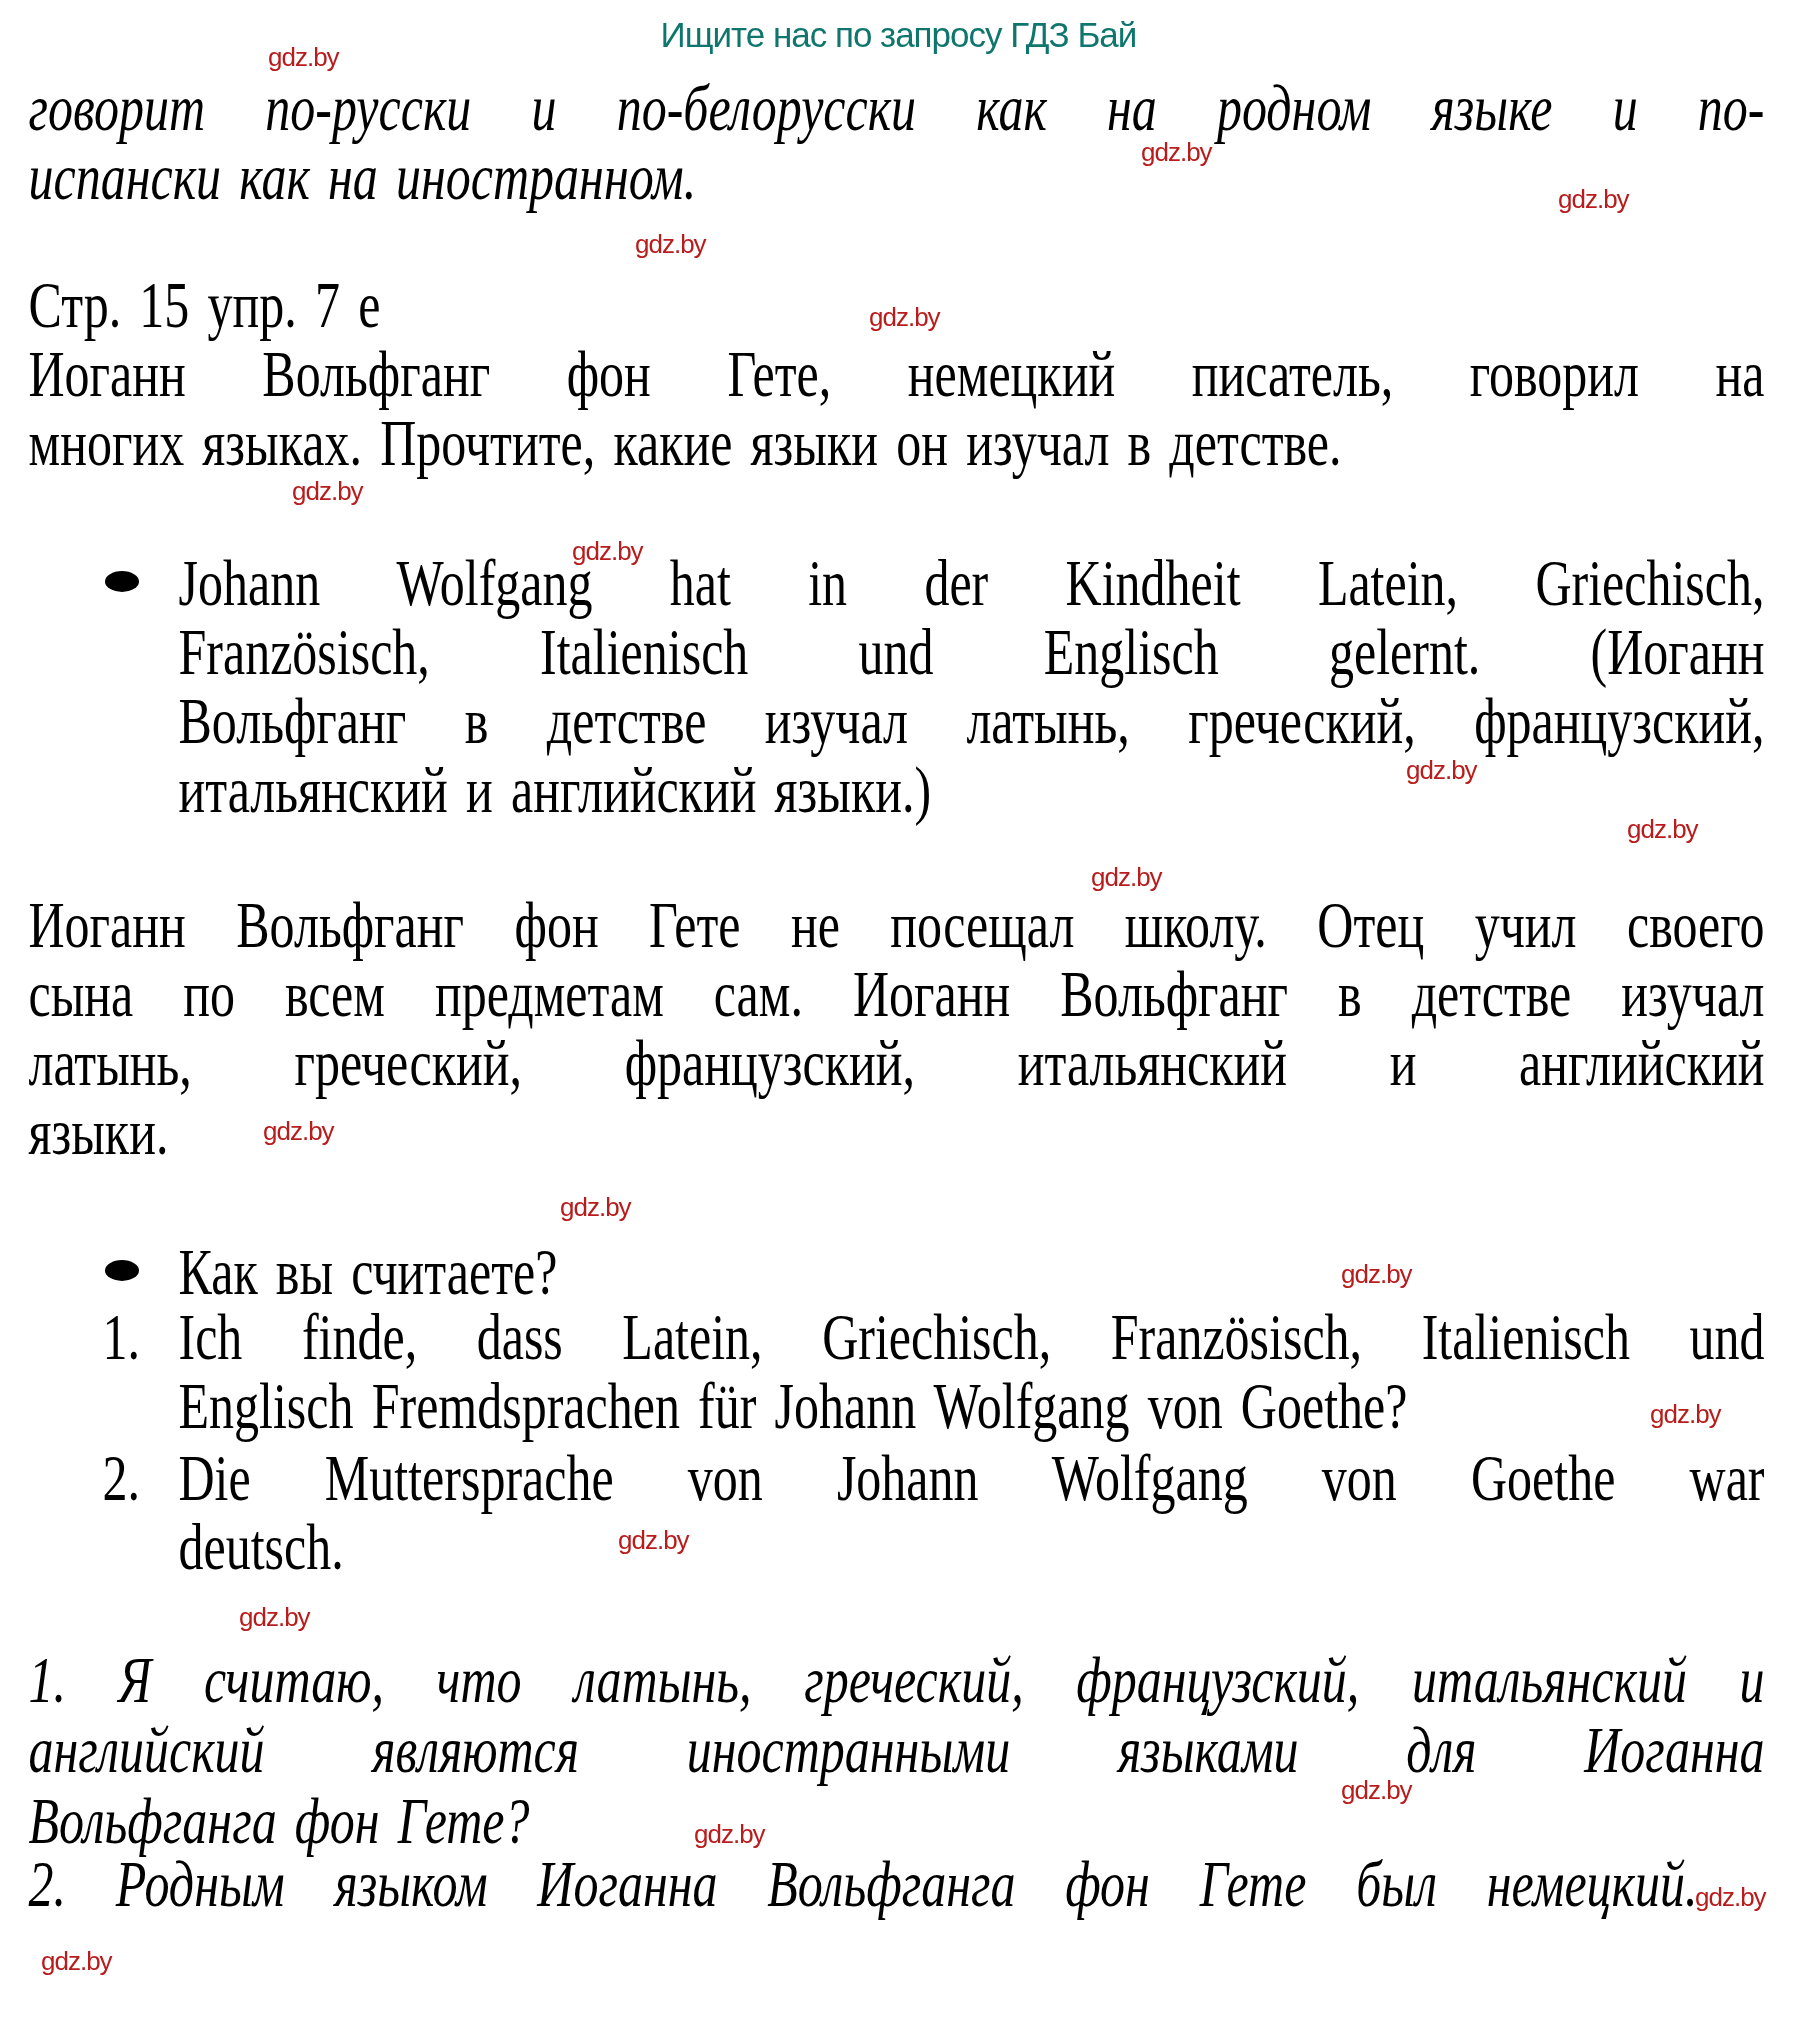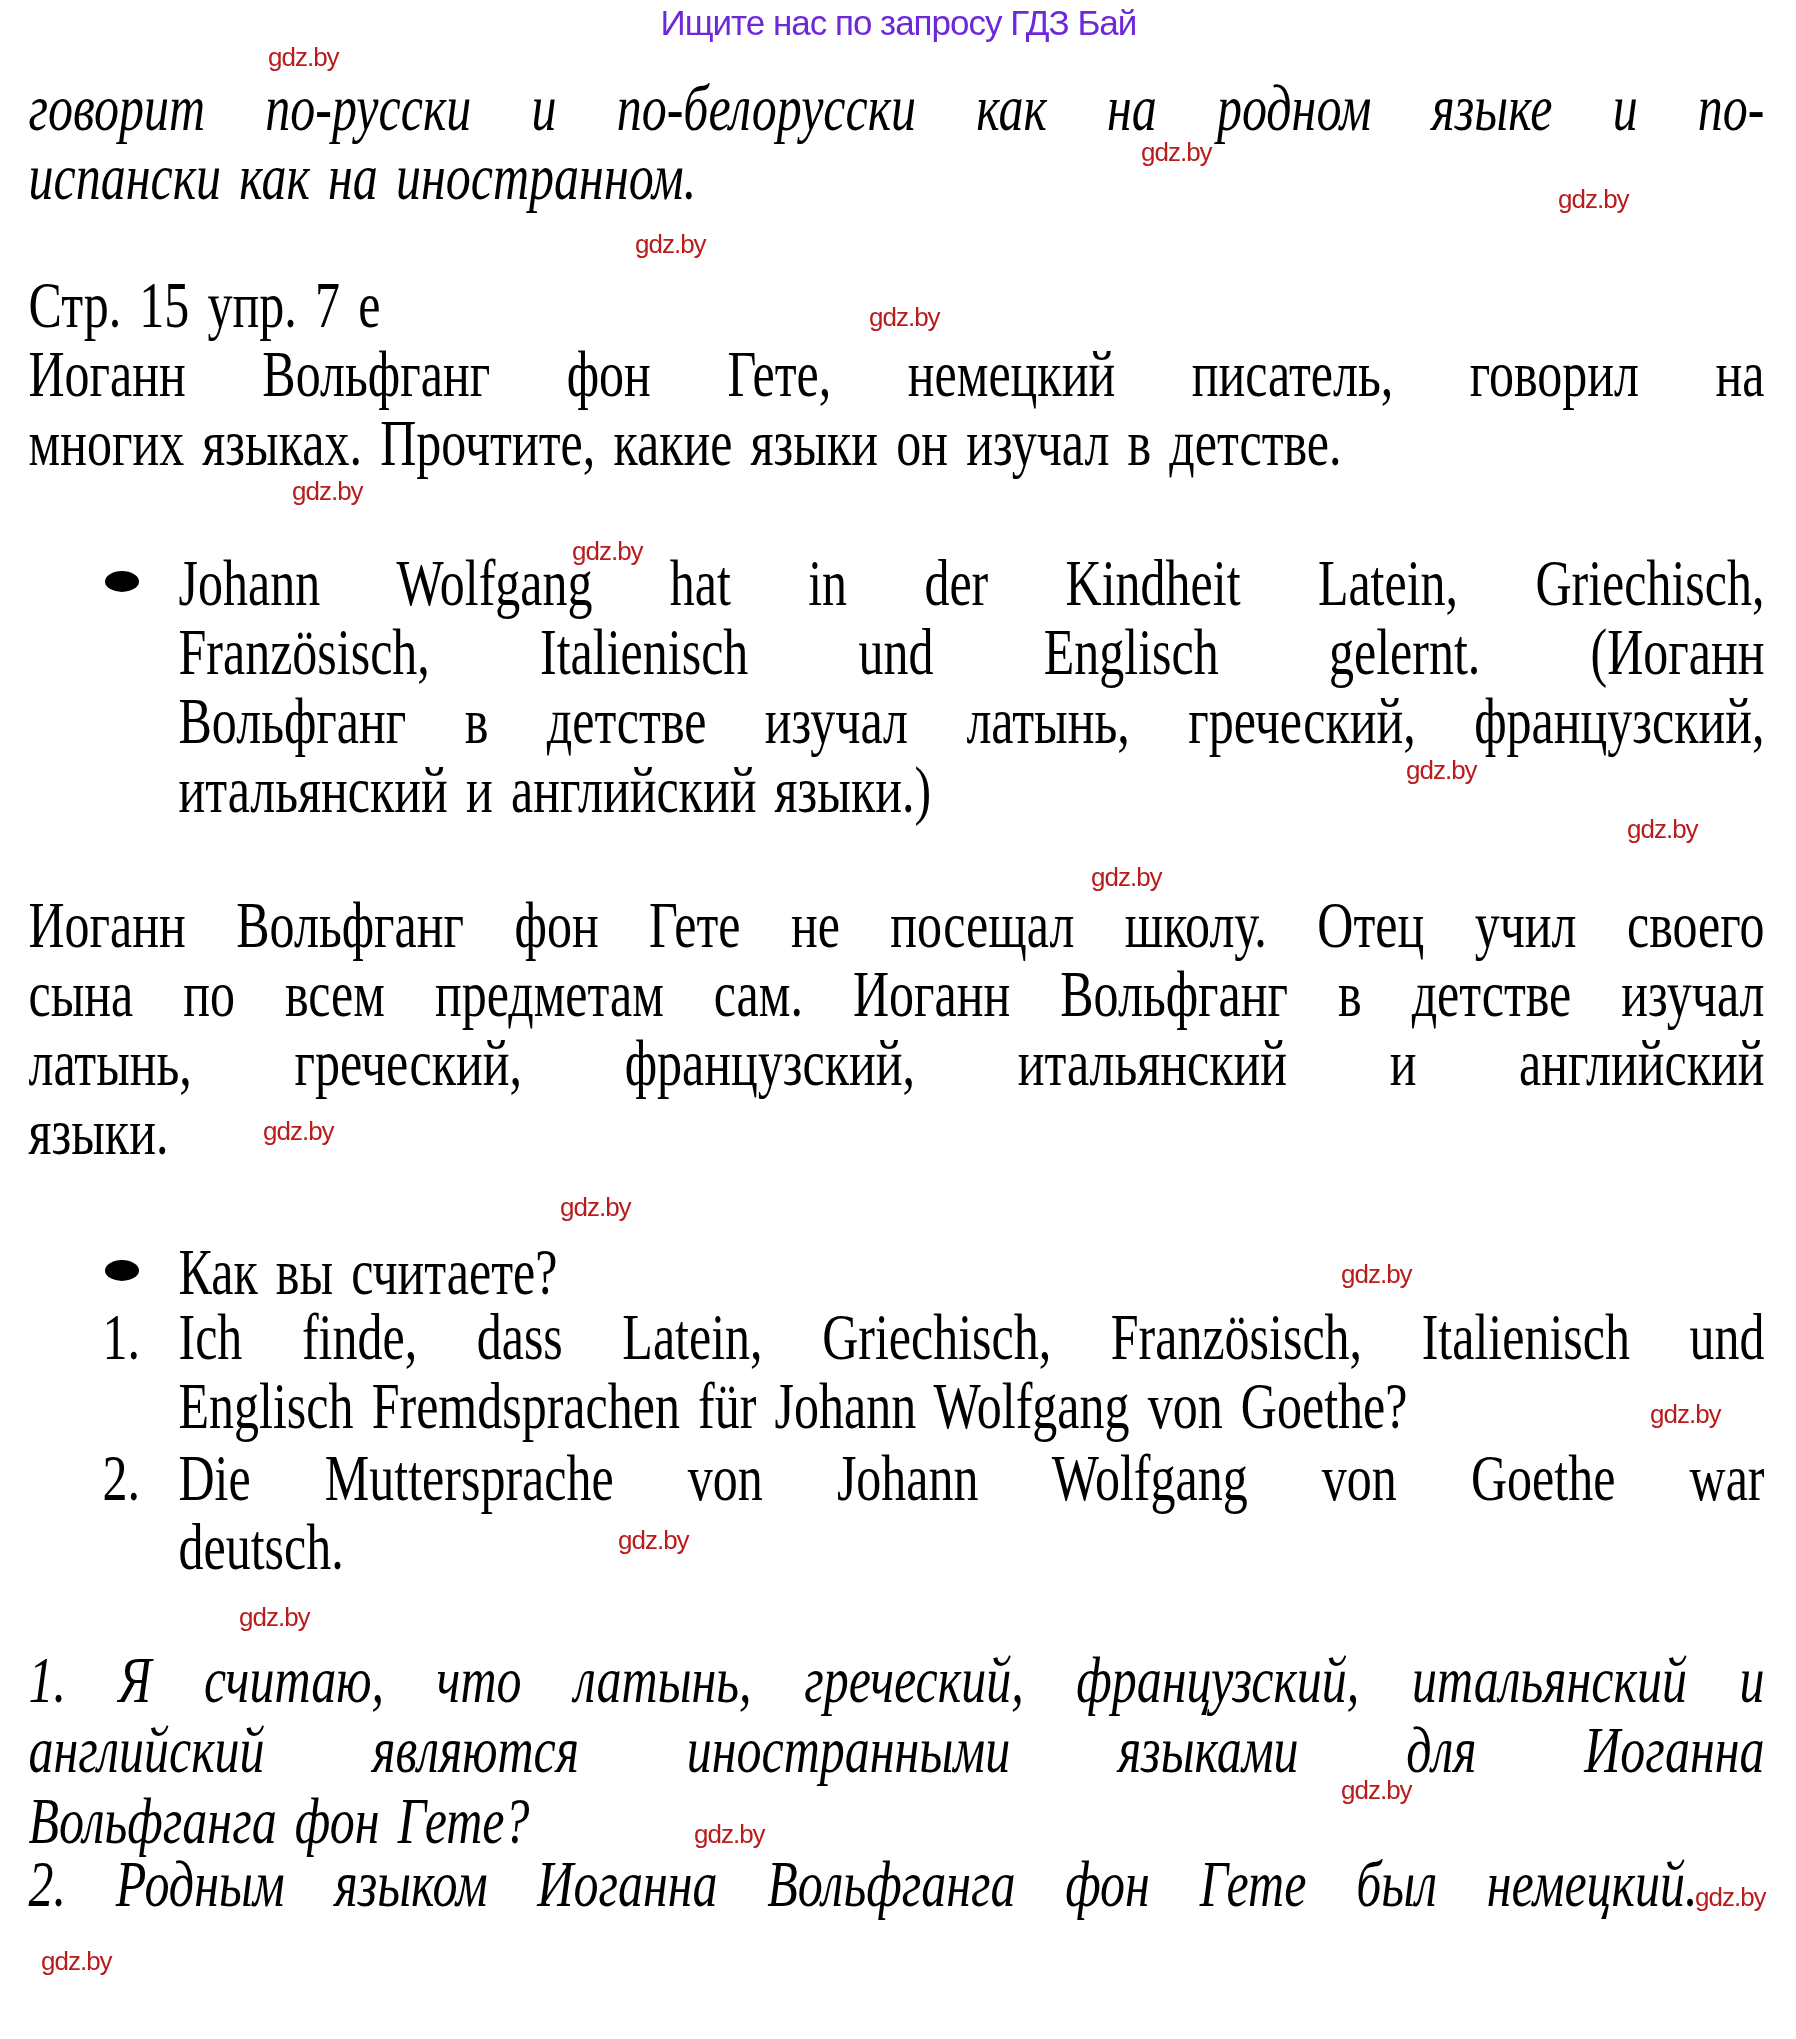--- a/index.html
+++ b/index.html
@@ -6,25 +6,25 @@
   html,body { background:#ffffff; }
   .page {
     position:relative;
     width:1797px; height:2039px;
     background:#ffffff;
     font-family:"Liberation Serif", serif;
     color:#000000;
     overflow:hidden;
   }
   .promo {
-    position:absolute; top:4px; left:0; width:100%;
+    position:absolute; top:16px; left:0; width:100%;
     text-align:center;
     font-family:"Liberation Sans", sans-serif;
     font-size:35px; line-height:38px;
-    color:#6d28d9;
+    color:#0f766e;
     letter-spacing:-1px;
   }
   
   .block {
     position:absolute; left:28.5px; width:1736px;
     font-size:50px; line-height:53px;
     transform:scaleY(1.3); transform-origin:0 0;
     word-spacing:5.7px;
   }
   .jl { text-align:justify; text-align-last:justify; }

